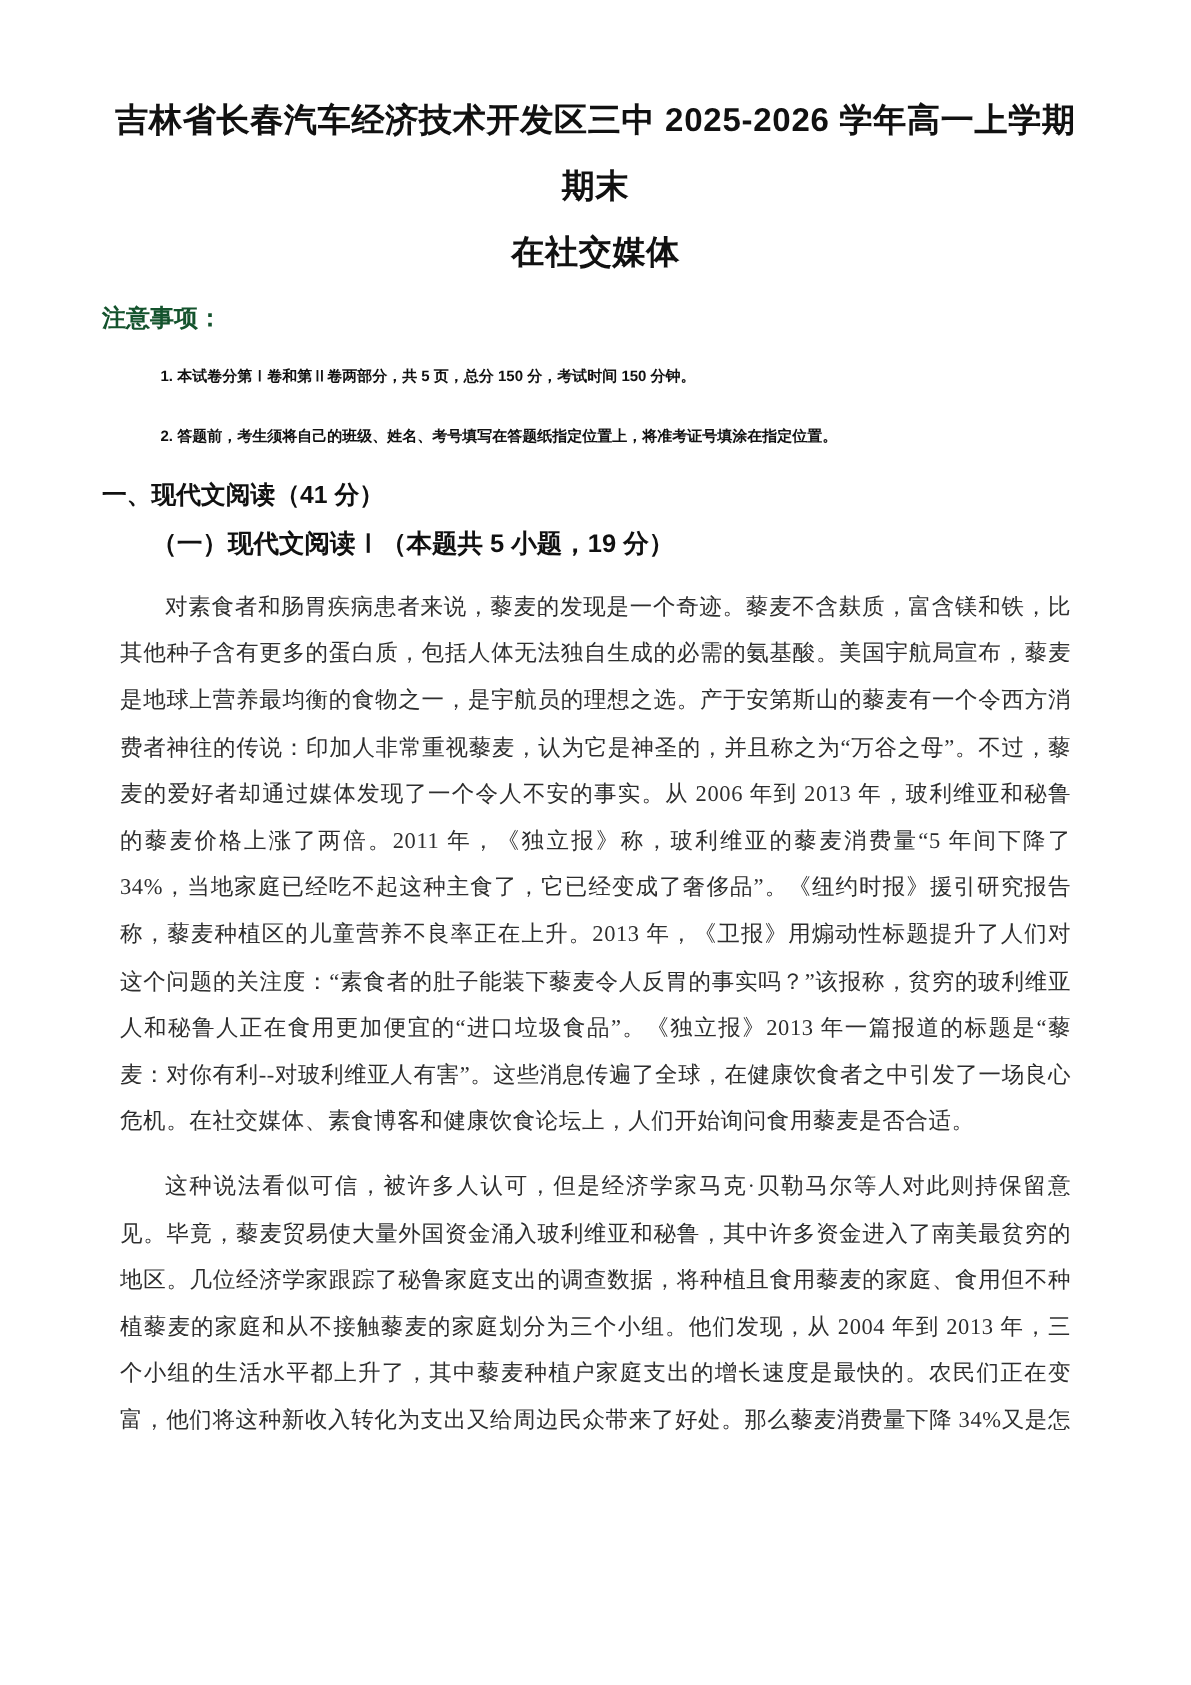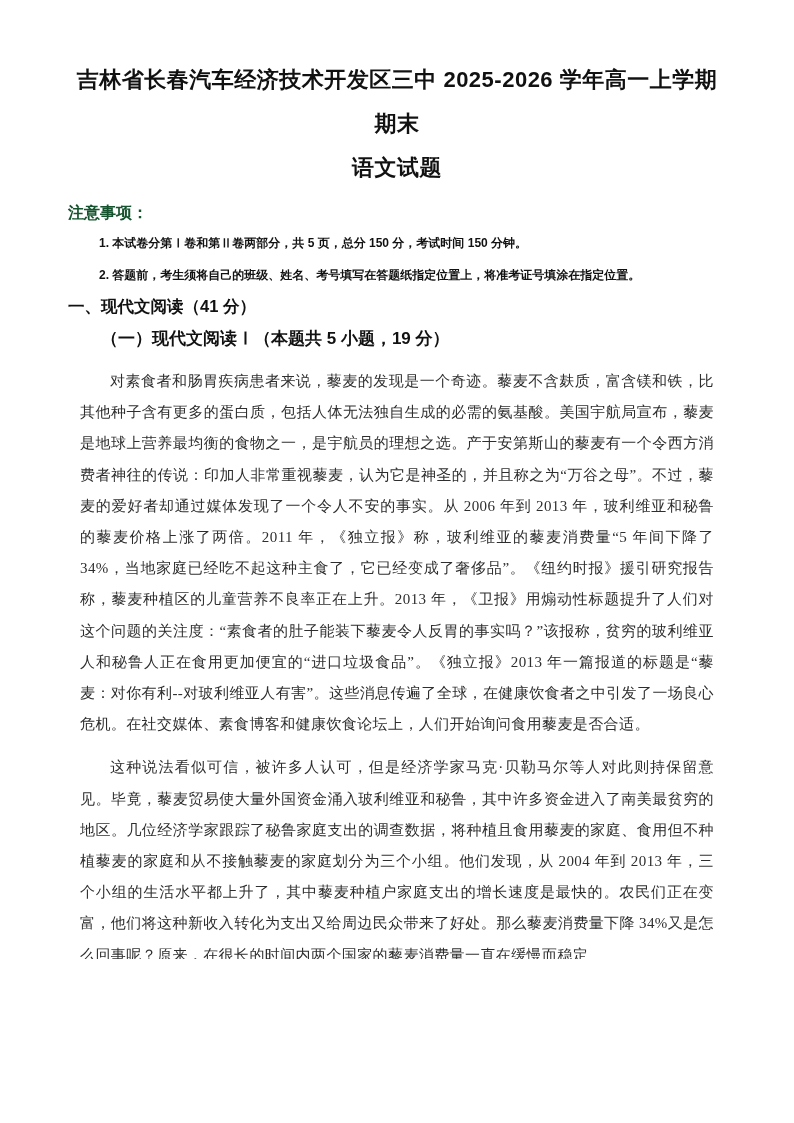--- a/index.html
+++ b/index.html
@@ -29,22 +29,22 @@
     letter-spacing: 0.5px;
   }
   .notice-heading {
     margin-top: 7px;
     font-size: 16px;
     font-weight: bold;
     line-height: 31px;
     color: #14532d;
   }
   .notice-item {
-    margin: 0;
-    font-size: 12px;
+    margin: 8px;
+    font-size: 10px;
     font-weight: bold;
     line-height: 31.5px;
     text-align: justify;
     text-indent: 31px;
     color: #111111;
   }
   .section-heading {
     margin: 0;
     font-size: 16.5px;
     font-weight: bold;
@@ -79,21 +79,21 @@
     letter-spacing: 0.4px;
   }
 </style>
 </head>
 <body>
 
 <div class="page">
 
   <h1 class="doc-title">
     <span>吉林省长春汽车经济技术开发区三中 2025-2026 学年高一上学期期末</span><br>
-    <span>语文试题</span>
+    <span>在社交媒体</span>
   </h1>
 
   <div class="notice-heading">注意事项：</div>
 
   <p class="notice-item">1. 本试卷分第Ⅰ卷和第Ⅱ卷两部分，共 5 页，总分 150 分，考试时间 150 分钟。</p>
   <p class="notice-item">2. 答题前，考生须将自己的班级、姓名、考号填写在答题纸指定位置上，将准考证号填涂在指定位置。</p>
 
   <h2 class="section-heading">一、现代文阅读（41 分）</h2>
   <h3 class="section-subheading">（一）现代文阅读Ⅰ（本题共 5 小题，19 分）</h3>
 

